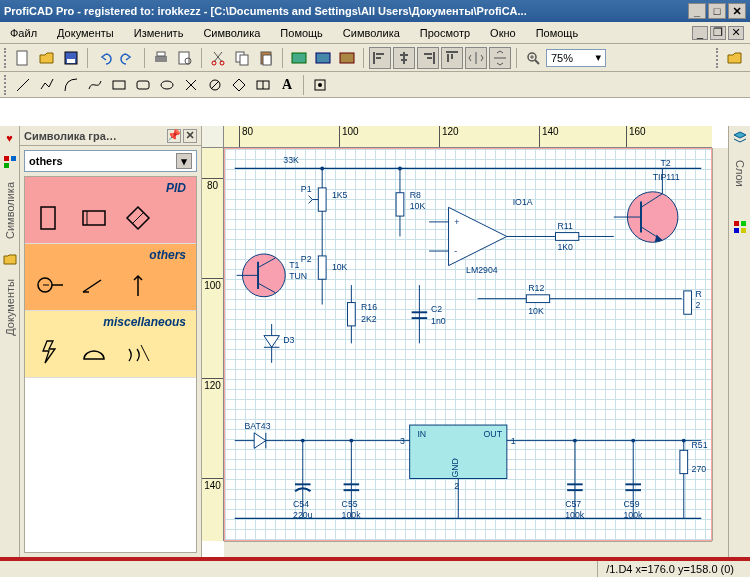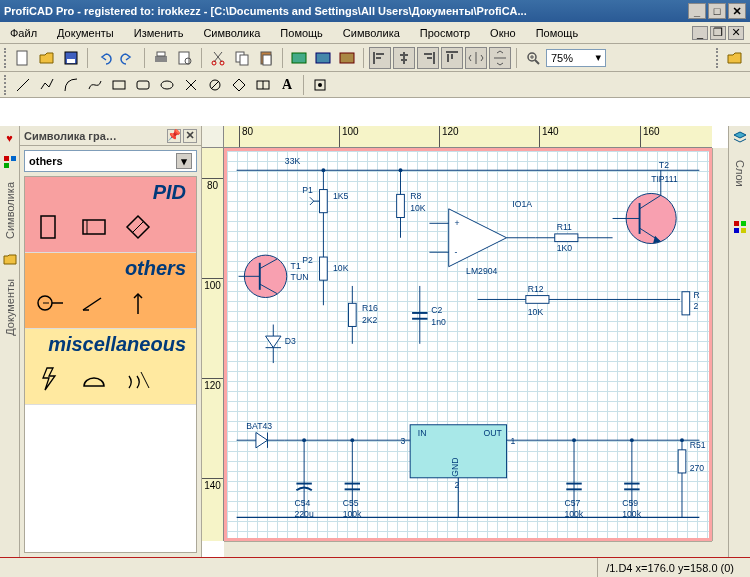--- a/index.html
+++ b/index.html
@@ -31,54 +31,54 @@
 
   .panel { width: 182px; background: #ece9d8; border-right: 1px solid #aca899; display: flex; flex-direction: column; }
   .panel-header { height: 20px; display: flex; align-items: center; padding: 0 4px; font-weight: bold; color: #444; border-bottom: 1px solid #aca899; }
   .panel-header .ph-title { flex: 1; white-space: nowrap; overflow: hidden; text-overflow: ellipsis; }
   .panel-header .ph-btn { width: 14px; height: 14px; border: 1px solid #999; margin-left: 2px; display:flex;align-items:center;justify-content:center;cursor:pointer;}
   .panel .combo { height: 22px; margin: 4px; border: 1px solid #7f9db9; background: #fff; display: flex; align-items: center; padding: 0 4px; font-weight: bold; }
   .panel .combo .dd { margin-left: auto; width: 16px; height: 16px; background: #d4d0c8; border: 1px solid #888; display:flex;align-items:center;justify-content:center;}
 
   .catlist { flex: 1; margin: 0 4px 4px 4px; border: 1px solid #aca899; background: #fff; overflow: auto; }
   .cat { border-bottom: 1px solid #ddd; }
-  .cat-title { text-align: right; padding: 4px 10px 2px 4px; font-size: 20px; font-weight: bold; color: #003a7a; font-style: italic; }
+  .cat-title { text-align: right; padding: 4px 10px 2px 4px; font-size: 12px; font-weight: bold; color: #003a7a; font-style: italic; }
   .cat-icons { display: flex; gap: 14px; padding: 6px 10px 10px 10px; }
   .cat-icons svg { width: 30px; height: 30px; }
   .cat0 { background: #f8a0a0; }
   .cat1 { background: #ffb060; }
   .cat2 { background: #ffd480; }
   .cat3 { background: #ffe9a0; }
 
   .canvas-wrap { flex: 1; position: relative; background: #fff; }
   .ruler-corner { position: absolute; top: 0; left: 0; width: 22px; height: 22px; background: #f2f2e4; border-right: 1px solid #888; border-bottom: 1px solid #888; }
   .ruler-h { position: absolute; top: 0; left: 22px; right: 16px; height: 22px; background: #f6f4c8; border-bottom: 1px solid #888; overflow:hidden;}
   .ruler-v { position: absolute; top: 22px; left: 0; width: 22px; bottom: 16px; background: #f6f4c8; border-right: 1px solid #888; overflow:hidden;}
   .ruler-h .tick { position: absolute; top: 0; height: 100%; border-left: 1px solid #555; font-size: 10px; padding-left: 2px; }
   .ruler-v .tick { position: absolute; left: 0; width: 100%; border-top: 1px solid #555; font-size: 10px; padding-top: 1px; text-align: center; }
 
-  .canvas { position: absolute; top: 22px; left: 22px; right: 16px; bottom: 16px; background: #fff; overflow: hidden; border: 3px solid #fca5a5; }
+  .canvas { position: absolute; top: 22px; left: 22px; right: 16px; bottom: 16px; background: #fff; overflow: hidden; border: 1px solid #fca5a5; }
   .grid { position: absolute; inset: 0;
     background-image:
       linear-gradient(#c8e0e8 1px, transparent 1px),
       linear-gradient(90deg, #c8e0e8 1px, transparent 1px),
       linear-gradient(#a0c8d8 1px, transparent 1px),
       linear-gradient(90deg, #a0c8d8 1px, transparent 1px);
     background-size: 10px 10px, 10px 10px, 50px 50px, 50px 50px;
   }
   .schematic { position: absolute; inset: 0; }
 
   .scroll-v { position: absolute; top: 22px; right: 0; width: 16px; bottom: 16px; background: #ece9d8; border-left:1px solid #aca899;}
   .scroll-h { position: absolute; left: 22px; right: 16px; bottom: 0; height: 16px; background: #ece9d8; border-top:1px solid #aca899;}
   .scroll-corner { position: absolute; right: 0; bottom: 0; width: 16px; height: 16px; background: #ece9d8; }
 
   .sidebar-right-tabs { width: 22px; background: #ece9d8; border-left: 1px solid #aca899; display: flex; flex-direction: column; align-items: center; padding-top: 4px; gap: 8px; }
   .sidebar-right-tabs .vtext { writing-mode: vertical-rl; color: #555; padding: 4px 0; cursor: pointer; }
 
-  .statusbar { position: absolute; left: 0; right: 0; bottom: 0; height: 20px; background: #ece9d8; border-top: 1px solid #b91c1c; display: flex; align-items: center; justify-content: flex-end; padding: 0 8px; }
+  .statusbar { position: absolute; left: 0; right: 0; bottom: 0; height: 20px; background: #ece9d8; border-top: 4px solid #b91c1c; display: flex; align-items: center; justify-content: flex-end; padding: 0 8px; }
   .statusbar .cell { border-left: 1px solid #aca899; padding: 0 8px; height: 100%; display: flex; align-items: center; }
 
   .comp-label { font-size: 9px; fill: #003a7a; }
 </style>
 </head>
 <body>
 
 <div class="titlebar">
   <span class="title-text">ProfiCAD Pro - registered to: irokkezz - [C:\Documents and Settings\All Users\Документы\ProfiCA...</span>
   <div class="win-btn">_</div>
@@ -388,21 +388,21 @@
     </div>
   </div>
 
   <div class="canvas-wrap">
     <div class="ruler-corner"></div>
     <div class="ruler-h">
       <div class="tick" style="left:15px">80</div>
       <div class="tick" style="left:115px">100</div>
       <div class="tick" style="left:215px">120</div>
       <div class="tick" style="left:315px">140</div>
-      <div class="tick" style="left:416px">160</div>
+      <div class="tick" style="left:402px">160</div>
 
     </div>
     <div class="ruler-v">
       <div class="tick" style="top:30px">80</div>
       <div class="tick" style="top:130px">100</div>
       <div class="tick" style="top:230px">120</div>
       <div class="tick" style="top:330px">140</div>
     </div>
 
     <div class="canvas">

